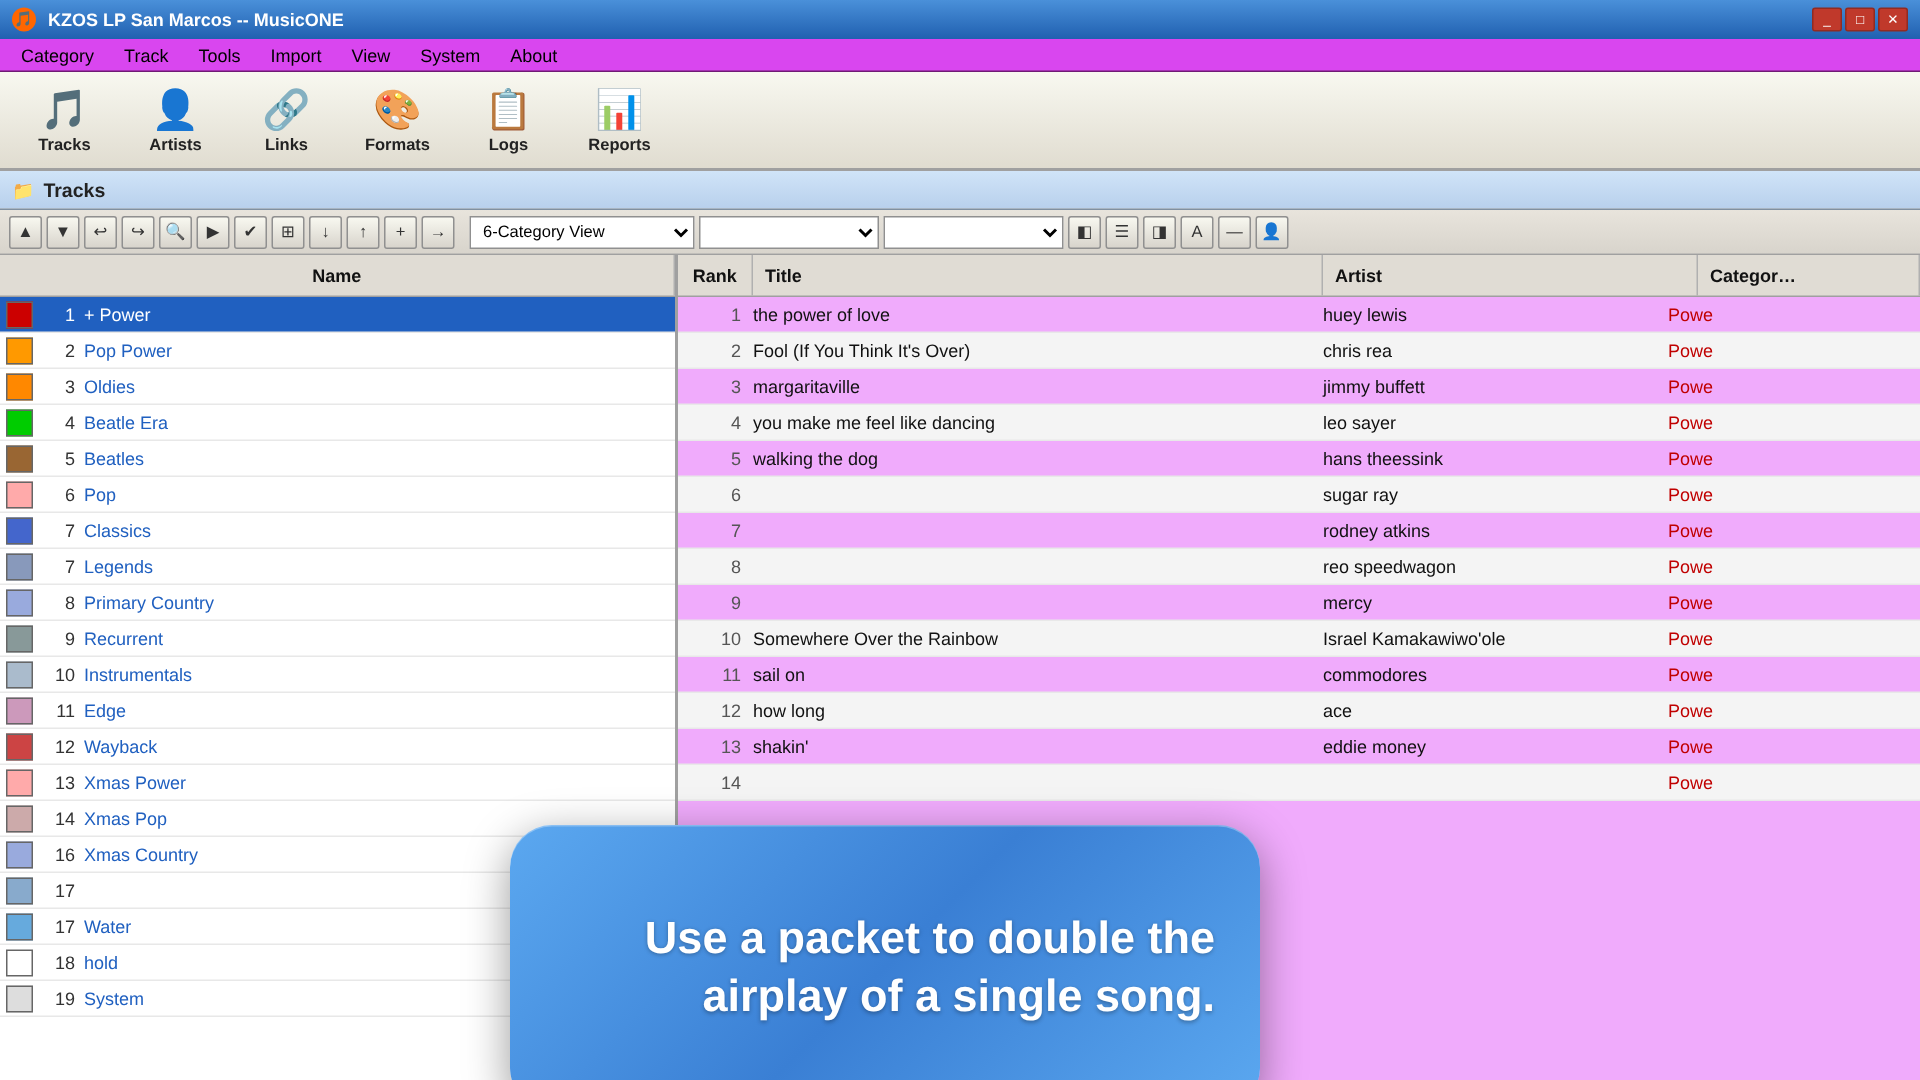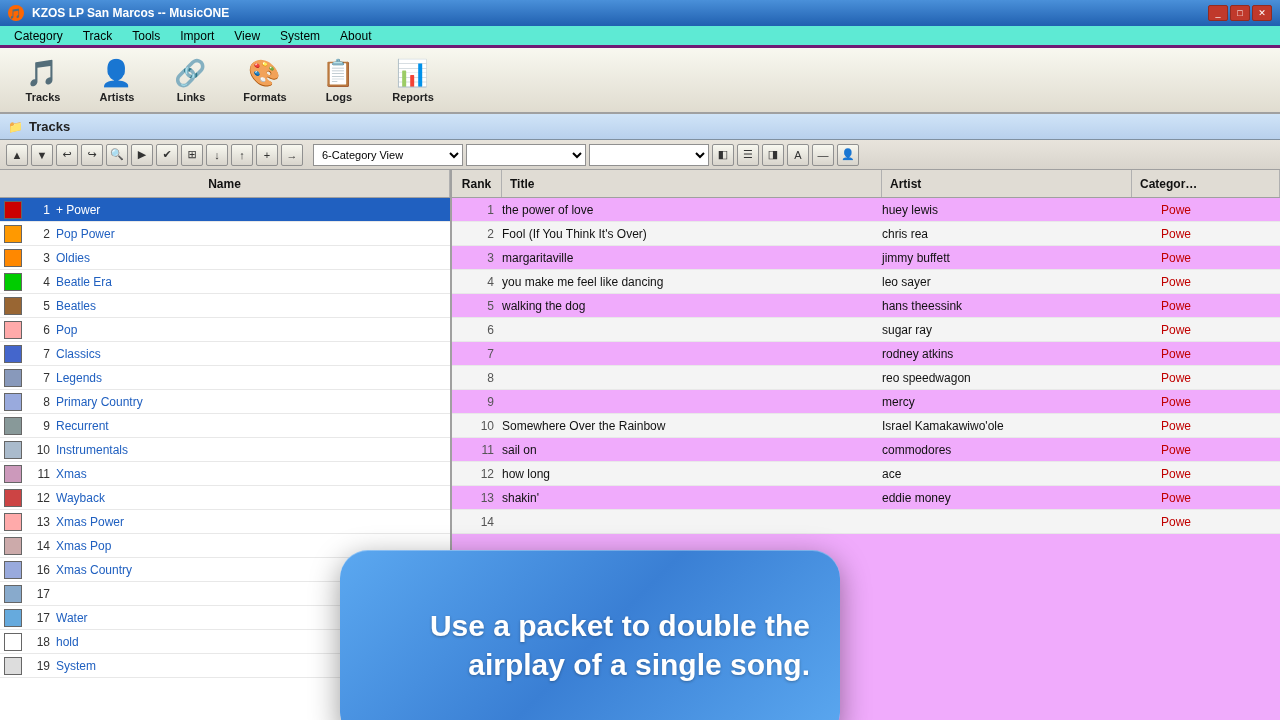--- a/index.html
+++ b/index.html
@@ -15,25 +15,25 @@
       gap: 8px;
       height: 26px;
     }
     .title-bar-icon { width: 16px; height: 16px; background: #ff6600; border-radius: 50%; display: flex; align-items: center; justify-content: center; font-size: 10px; color: white; font-weight: bold; }
     .title-bar-text { font-size: 12px; font-weight: bold; }
     .title-bar-controls { margin-left: auto; display: flex; gap: 2px; }
     .title-btn { width: 20px; height: 16px; background: #c0392b; border: 1px solid #922b21; border-radius: 2px; cursor: pointer; display: flex; align-items: center; justify-content: center; font-size: 9px; color: white; }
 
     
     .menu-bar {
-      background: #5eead4;
+      background: #d946ef;
       padding: 2px 4px;
       display: flex;
       gap: 0;
-      border-bottom: 3px solid #701a75;
+      border-bottom: 1px solid #701a75;
       height: 22px;
       align-items: center;
     }
     .menu-item {
       padding: 2px 10px;
       cursor: pointer;
       font-size: 12px;
       color: #000;
       border-radius: 2px;
     }
@@ -266,21 +266,21 @@
     .track-title {
       width: 380px;
       font-size: 12px;
       color: #111;
       padding-right: 8px;
       overflow: hidden;
       white-space: nowrap;
       flex-shrink: 0;
     }
     .track-artist {
-      width: 279px;
+      width: 230px;
       font-size: 12px;
       color: #111;
       flex-shrink: 0;
     }
     .track-category {
       flex: 1;
       font-size: 12px;
       font-weight: normal;
       color: #c00000;
     }
@@ -460,21 +460,21 @@
             <span class="cat-name">Recurrent</span>
           </div>
           <div class="category-row">
             <div class="cat-color" style="background: rgb(170, 187, 204);"></div>
             <span class="cat-num">10</span>
             <span class="cat-name">Instrumentals</span>
           </div>
           <div class="category-row">
             <div class="cat-color" style="background: rgb(204, 153, 187);"></div>
             <span class="cat-num">11</span>
-            <span class="cat-name">Xmas</span>
+            <span class="cat-name">Edge</span>
           </div>
           <div class="category-row">
             <div class="cat-color" style="background: rgb(204, 68, 68);"></div>
             <span class="cat-num">12</span>
             <span class="cat-name">Wayback</span>
           </div>
           <div class="category-row">
             <div class="cat-color" style="background: rgb(255, 170, 170);"></div>
             <span class="cat-num">13</span>
             <span class="cat-name">Xmas Power</span>

